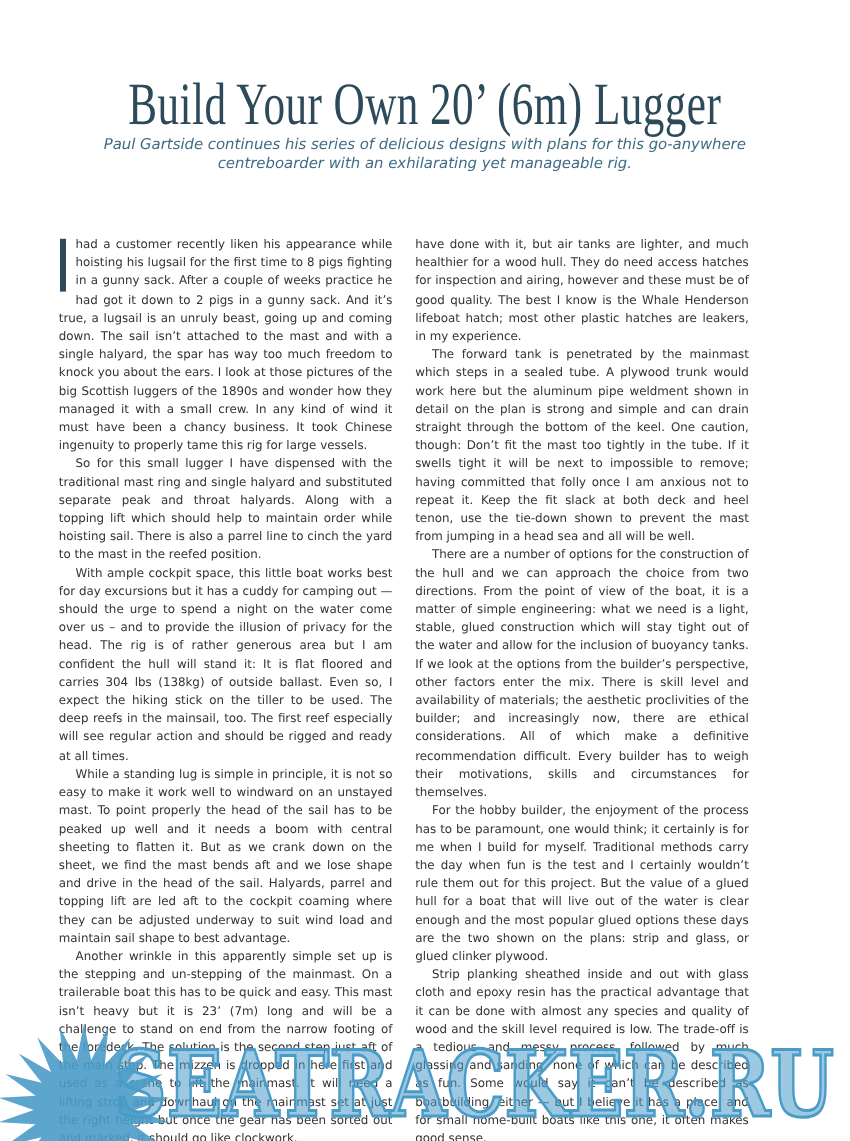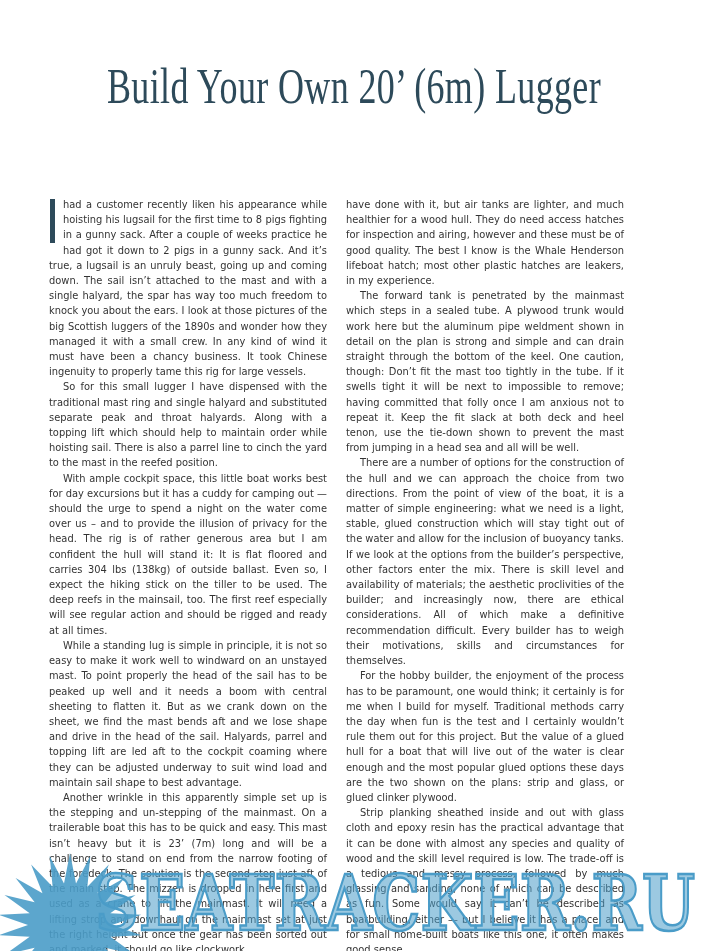--- a/index.html
+++ b/index.html
@@ -28,20 +28,24 @@
   .dropcap {
     float:left; width:5px; height:44px; background:#2d4a5a; margin:2px 8px 0 1px;
   }
   .watermark { position:absolute; left:0; top:830px; width:708px; height:121px; pointer-events:none; }
 </style>
 </head>
 <body>
 
 <div class="page">
   <h1 class="title">Build Your Own 20’ (6m) Lugger</h1>
+  <div class="subtitle">
+    <div>Paul Gartside continues his series of delicious designs with plans for this go-anywhere</div>
+    <div>centreboarder with an exhilarating yet manageable rig.</div>
+  </div>
 
   <div class="col col-left">
     <p class="first"><span class="dropcap"></span><span>had a customer recently liken his appearance while hoisting his lugsail for the first time to 8 pigs fighting in a gunny sack. After a couple of weeks practice he had got it down to 2 pigs in a gunny sack. And it’s true, a lugsail is an unruly beast, going up and coming down. The sail isn’t attached to the mast and with a single halyard, the spar has way too much freedom to knock you about the ears.  I look at those pictures of the big Scottish luggers of the 1890s and wonder how they managed it with a small crew.  In any kind of wind it must have been a chancy business.  It took Chinese ingenuity to properly tame this rig for large vessels.</span></p>
     <p>So for this small lugger I have dispensed with the traditional mast ring and single halyard and substituted separate peak and throat halyards. Along with a topping lift which should help to maintain order while hoisting sail. There is also a parrel line to cinch the yard to the mast in the reefed position.</p>
     <p>With ample cockpit space, this little boat works best for day excursions but it has a cuddy for camping out — should the urge to spend a night on the water come over us  –  and to provide the illusion of privacy for the head. The rig is of rather generous area but I am confident the hull will stand it: It is flat floored and carries 304 lbs (138kg) of outside ballast.  Even so, I expect the hiking stick on the tiller to be used. The deep reefs in the mainsail, too. The first reef especially will see regular action and should be rigged and ready at all times.</p>
     <p>While a standing lug is simple in principle, it is not so easy to make it work well to windward on an unstayed mast. To point properly the head of the sail has to be peaked up well and it needs a boom with central sheeting to flatten it. But as we crank down on the sheet, we find the mast bends aft and we lose shape and drive in the head of the sail.  Halyards, parrel and topping lift are led aft to the cockpit coaming where they can be adjusted underway to suit wind load and maintain sail shape to best advantage.</p>
     <p>Another wrinkle in this apparently simple set up is the stepping and un-stepping of the mainmast. On a trailerable boat this has to be quick and easy.  This mast isn’t heavy but it is 23’ (7m) long and will be a challenge to stand on end from the narrow footing of the foredeck. The solution is the second step just aft of the main step. The mizzen is dropped in here first and used as a crane to lift the mainmast.  It will need a lifting strop and downhaul on the mainmast set at just the right height but once the gear has been sorted out and marked, it should go like clockwork.</p>
     <p>The hull has watertight compartments for flotation. I think it’s wise to do that in any kind of open boat with fixed ballast. There are side tanks port and starboard aft of the cabin bulkhead and one in the bow to keep her level when swamped. If we were really serious about preserving buoyancy, we would flood them with closed-cell foam and</p>
   </div>
 

